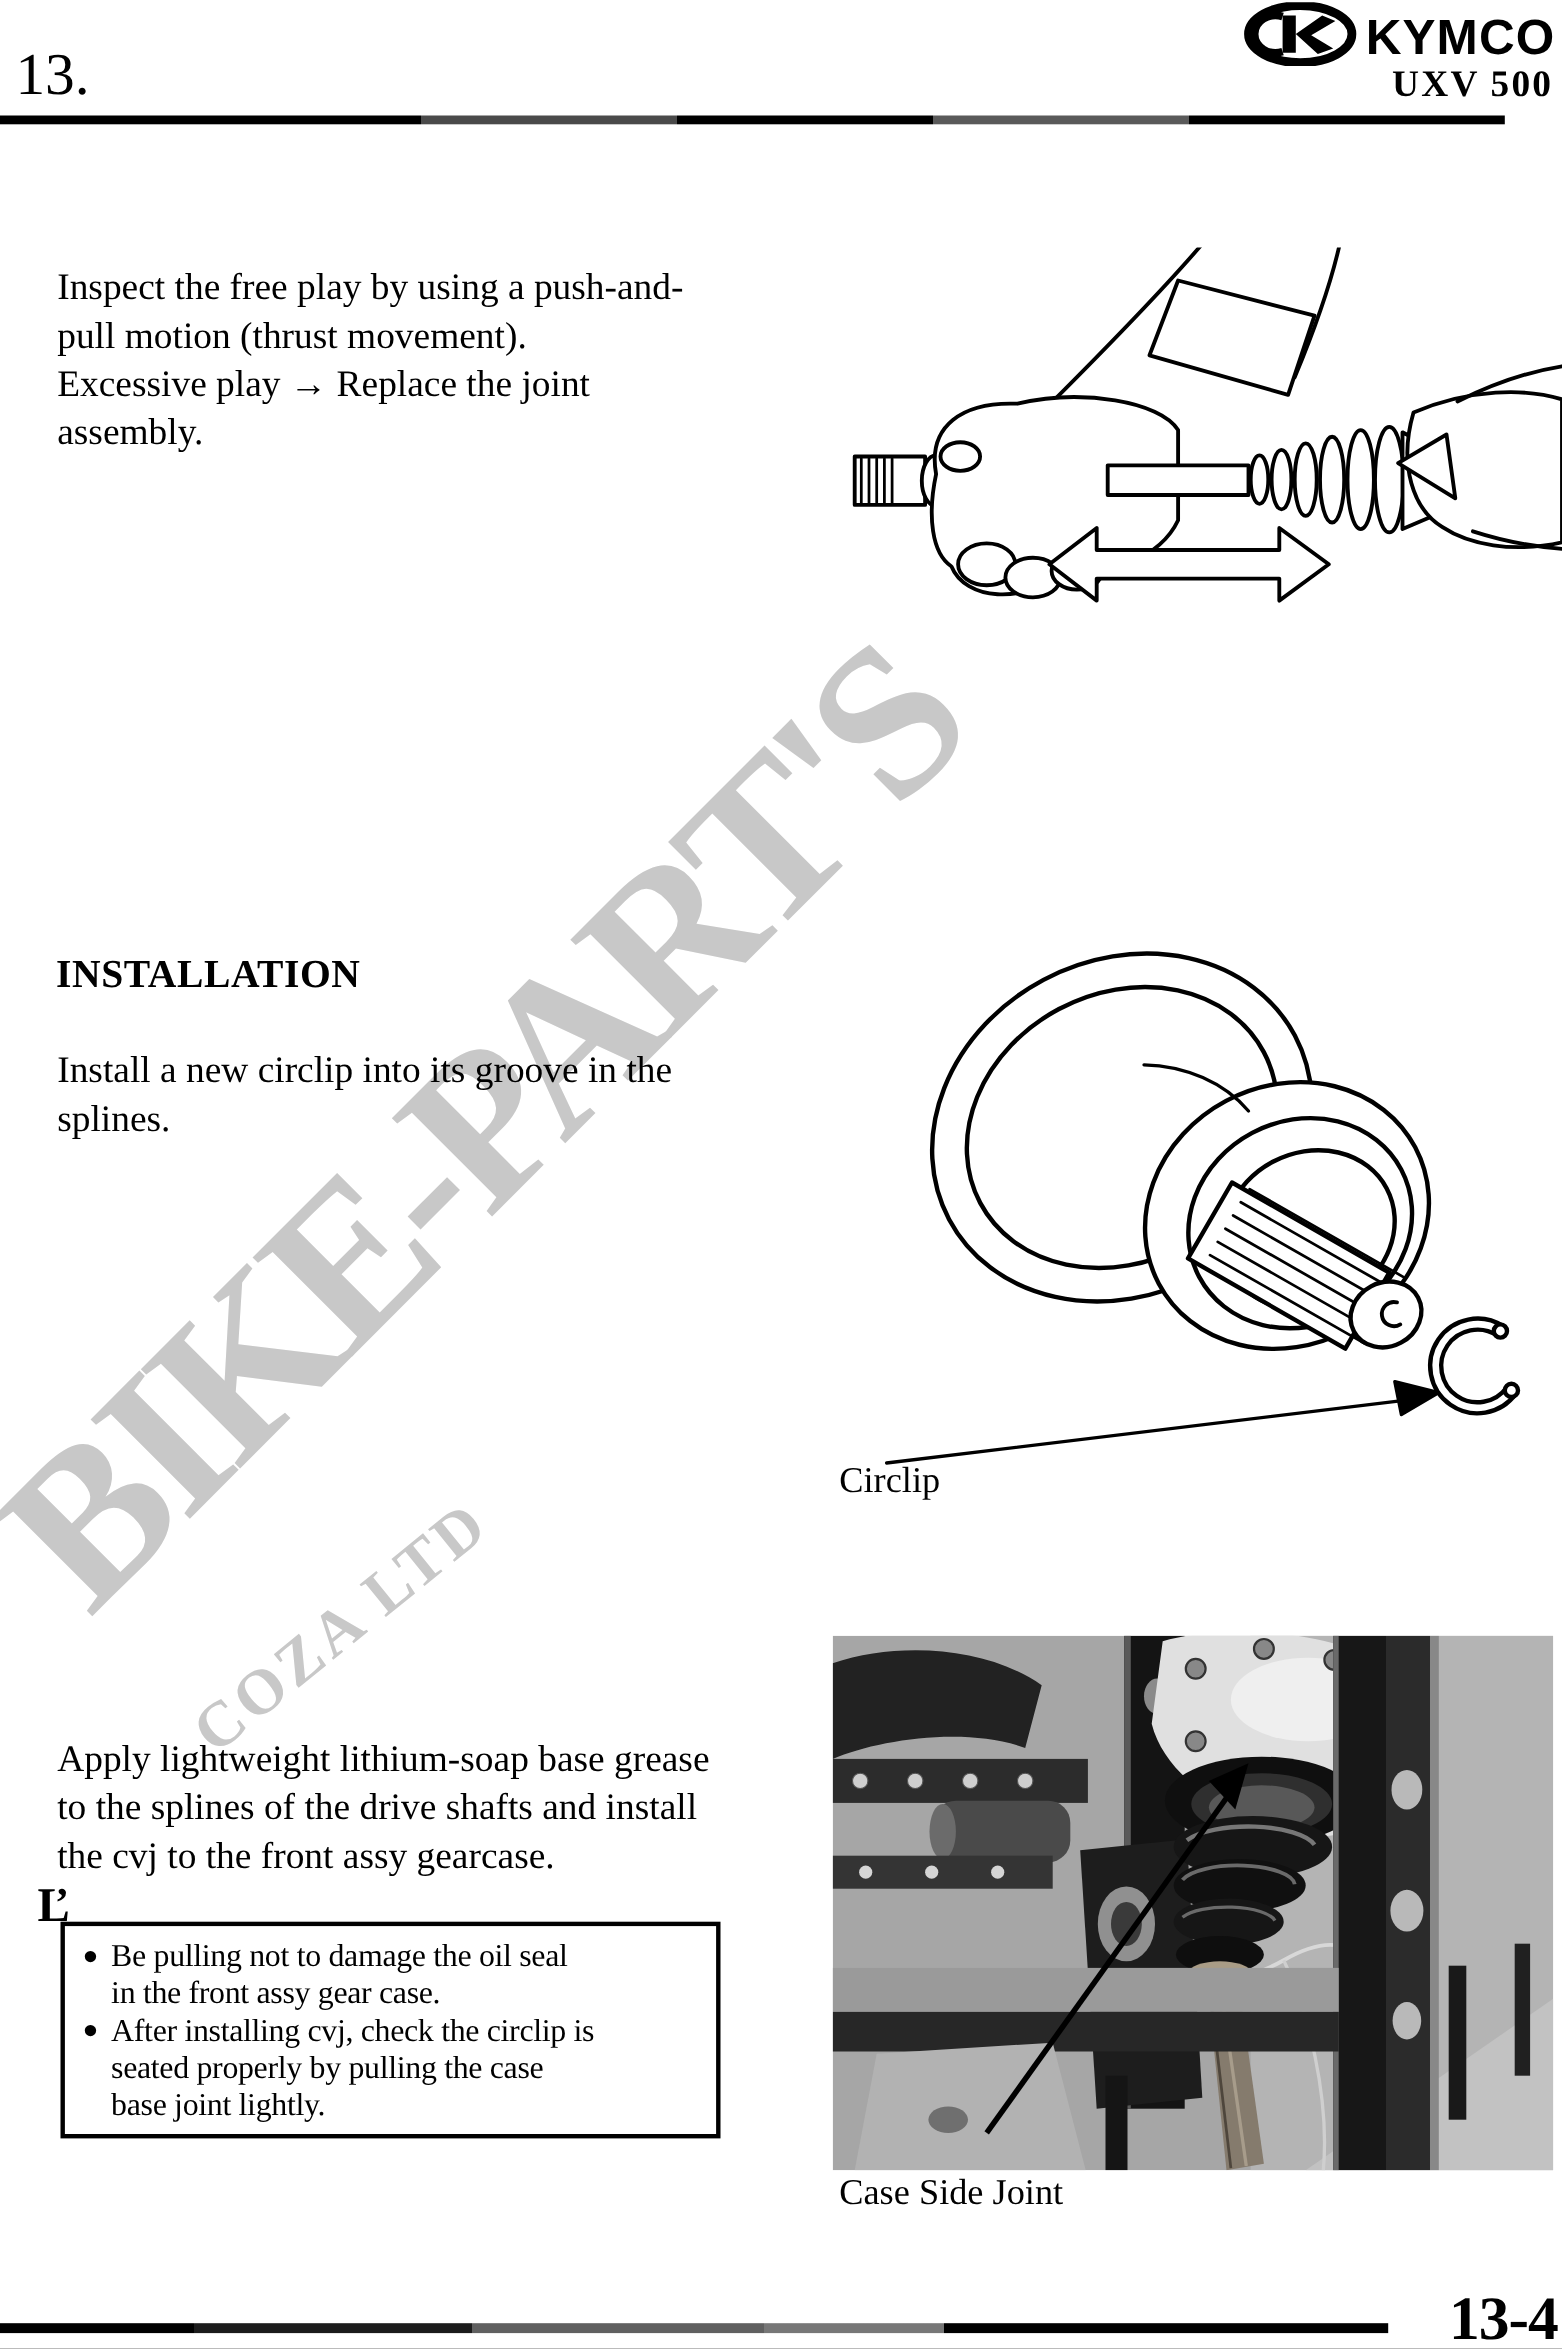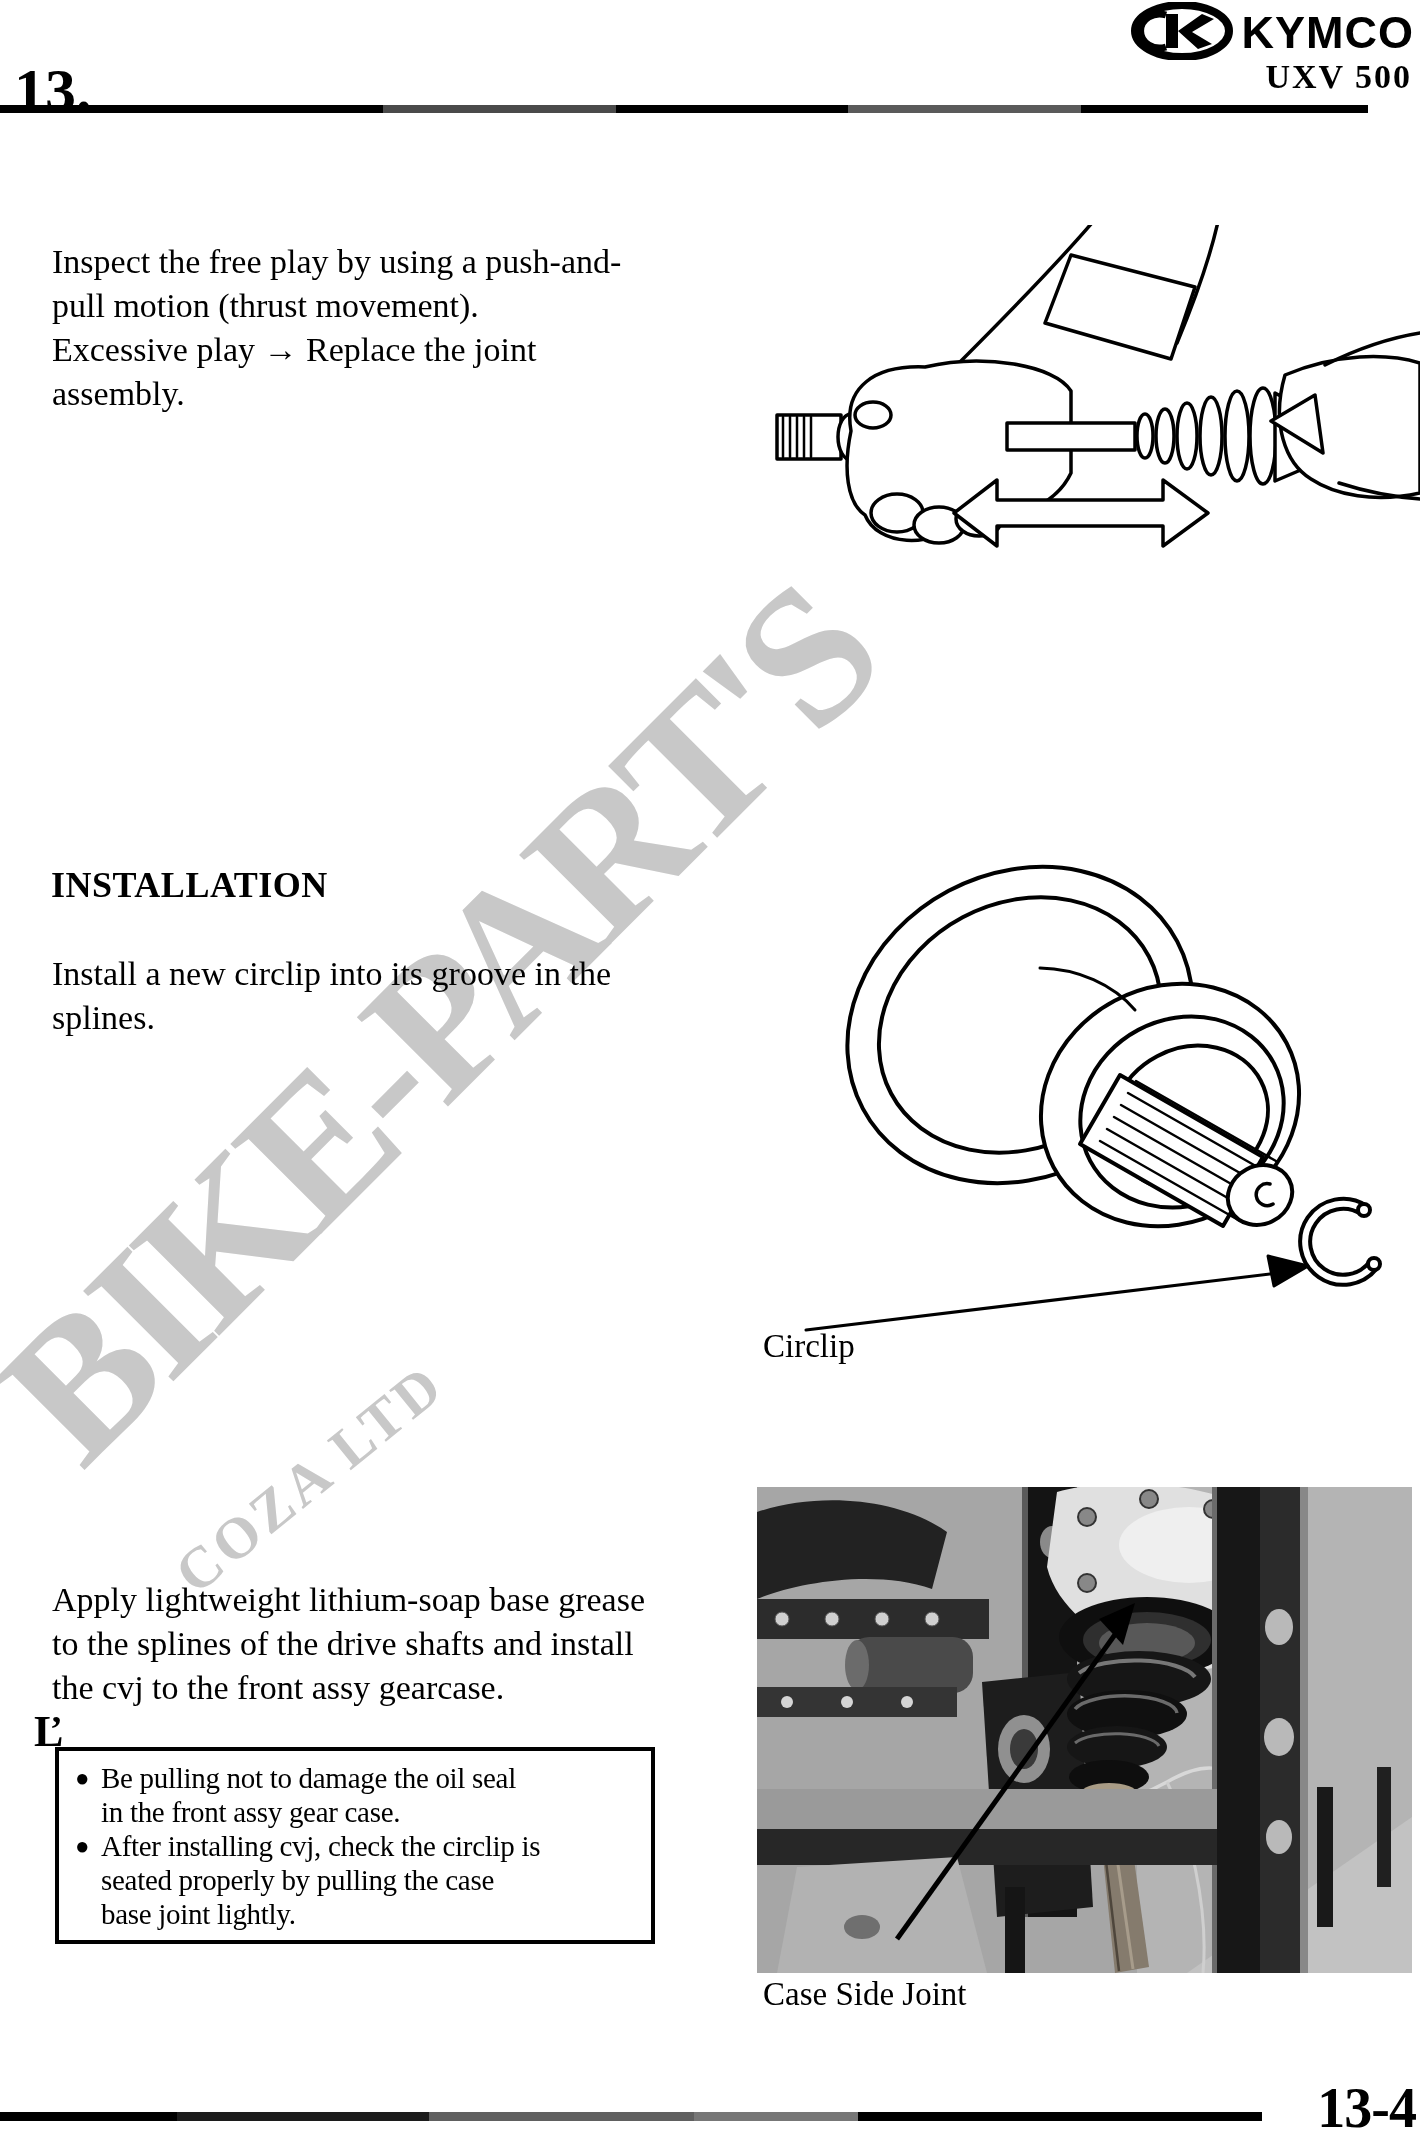--- a/index.html
+++ b/index.html
@@ -16,21 +16,21 @@
     transform:rotate(-45deg); transform-origin:0 100%;
   }
   .wm2 {
     position:absolute; left:215px; top:1520px; z-index:0;
     font-size:58px; font-weight:bold; letter-spacing:4px;
     color:#c8c8c8; white-space:nowrap; line-height:100px;
     transform:rotate(-39deg); transform-origin:0 100%;
   }
   
   .chapter { position:absolute; left:14px; top:36px; z-index:2; display:flex; align-items:baseline; }
-  .chapter-no { font-size:62px; font-weight:bold;margin-top:19px; }
+  .chapter-no { font-size:54px; font-weight:normal; }
   .chapter-title { font-size:47px; font-weight:bold; margin-left:12px; letter-spacing:1px; }
   .brand-block { position:absolute; right:6px; top:2px; z-index:2; display:flex; align-items:center; }
   .brand-name { font-family:"Liberation Sans", sans-serif; font-size:45px; font-weight:bold; letter-spacing:1px; margin-left:8px; }
   .model-name { position:absolute; right:8px; top:58px; z-index:2; font-size:34px; font-weight:bold; letter-spacing:2px; }
   .rule-top {
     position:absolute; left:0; top:105px; width:1368px; height:8px; z-index:2;
     background:linear-gradient(90deg,#000 0 28%,#4a4a4a 28% 45%,#000 45% 62%,#5a5a5a 62% 79%,#000 79% 100%);
   }
   
   .txt { position:absolute; z-index:2; font-size:34px; line-height:44px; white-space:pre-line; width:690px; }

